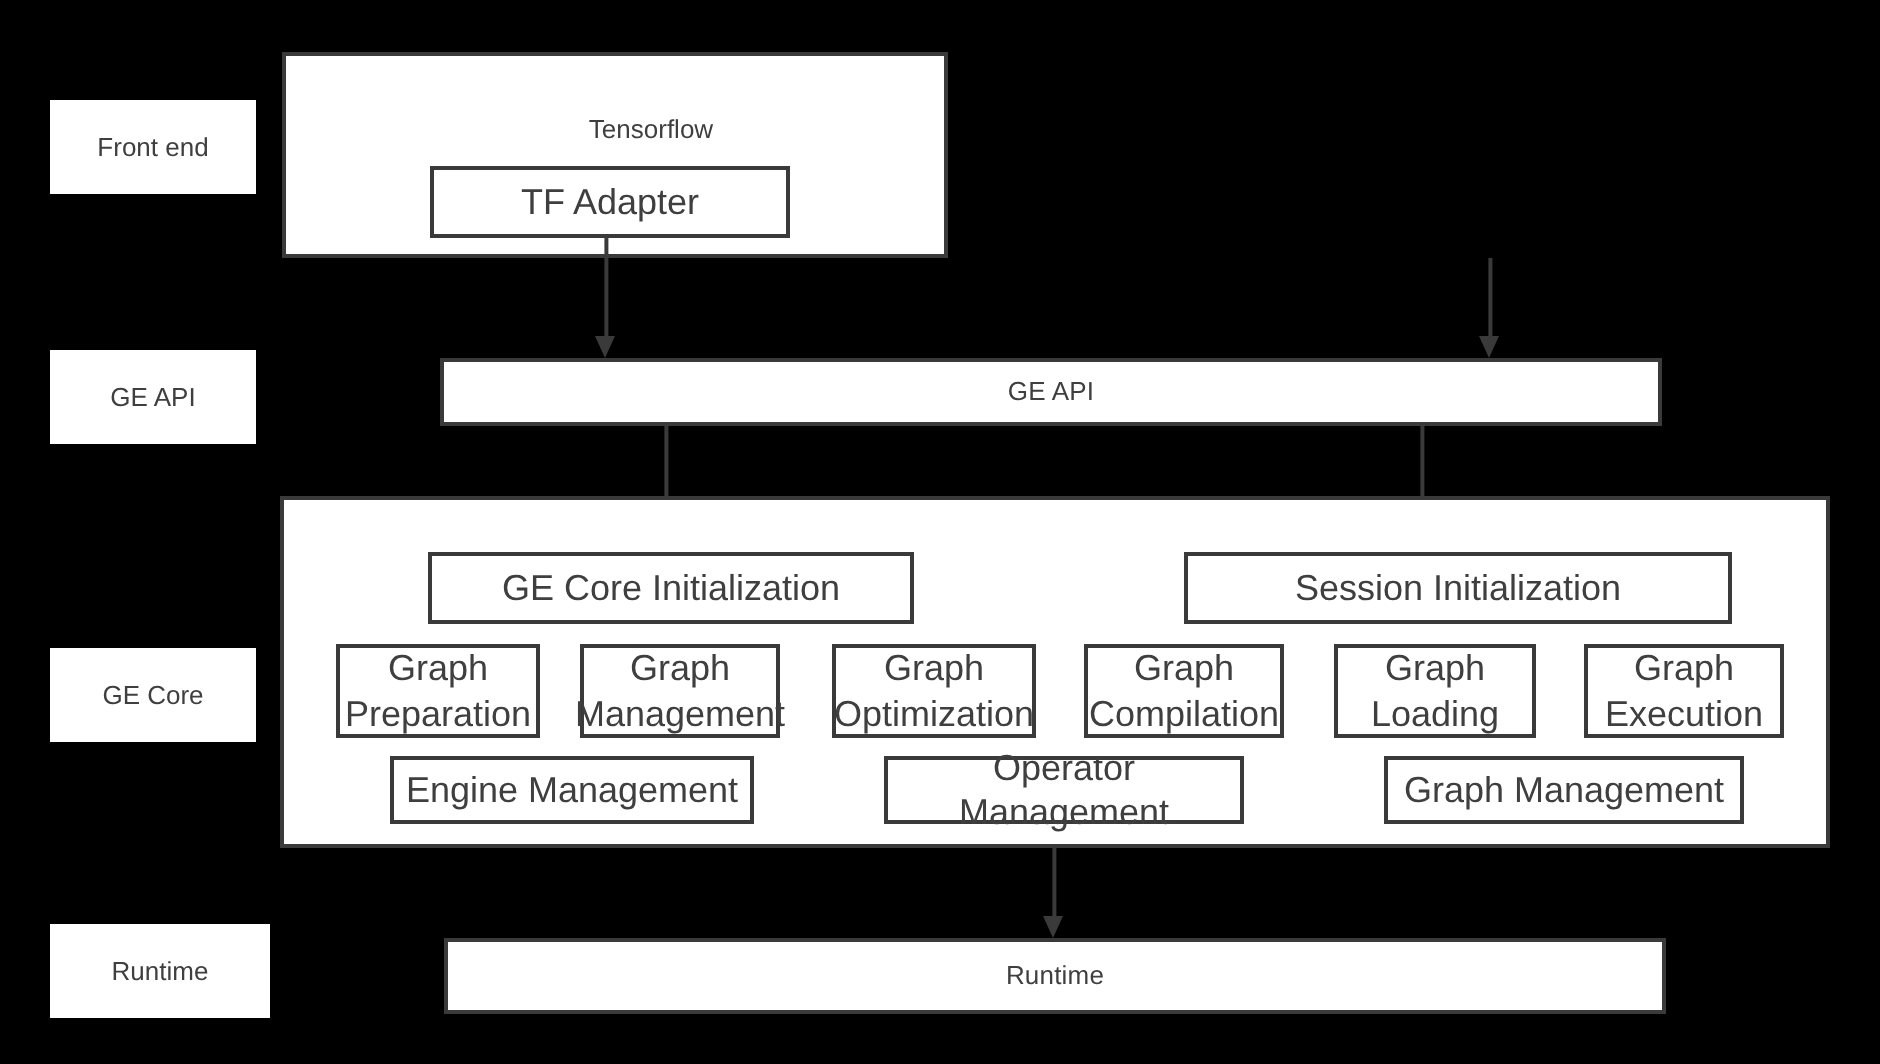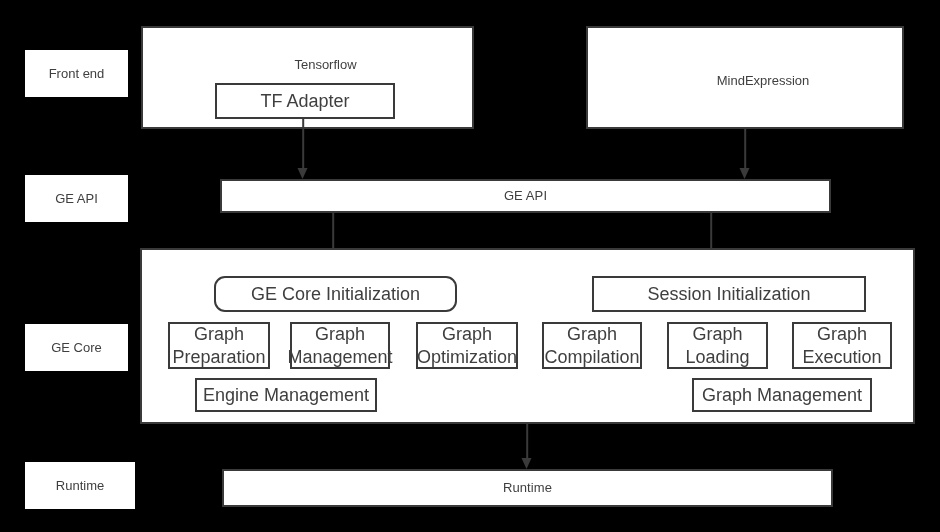--- a/index.html
+++ b/index.html
@@ -114,23 +114,20 @@
     <span>Runtime</span>
   </div>
 
   <div class="container-box" style="left:141px; top:26px; width:333px; height:103px;">
     <div class="container-title" style="top:29px;">Tensorflow</div>
     <div class="inner-box" style="left:72px; top:55px; width:180px; height:36px;">
       <span>TF Adapter</span>
     </div>
   </div>
 
-  <div class="container-box" style="left:586px; top:26px; width:318px; height:103px;">
-    <div class="container-title" style="top:45px;">MindExpression</div>
-  </div>
 
   <div class="arrow" style="left:303px; top:117px; height:62px;">
     <div class="shaft" style="height:51px;"></div>
     <div class="head" style="top:51px;"></div>
   </div>
 
   <div class="arrow" style="left:745px; top:129px; height:50px;">
     <div class="shaft" style="height:39px;"></div>
     <div class="head" style="top:39px;"></div>
   </div>
@@ -144,21 +141,21 @@
     <div class="head" style="top:50px;"></div>
   </div>
 
   <div class="arrow" style="left:711px; top:213px; height:61px;">
     <div class="shaft" style="height:50px;"></div>
     <div class="head" style="top:50px;"></div>
   </div>
 
   <div class="container-box" style="left:140px; top:248px; width:775px; height:176px;">
 
-    <div class="inner-box" style="left:72px; top:26px; width:243px; height:36px;border-radius:11px;">
+    <div class="inner-box" style="left:72px; top:26px; width:243px; height:36px;">
       <span>GE Core Initialization</span>
     </div>
 
     <div class="inner-box" style="left:450px; top:26px; width:274px; height:36px;">
       <span>Session Initialization</span>
     </div>
 
     <div class="inner-box" style="left:26px; top:72px; width:102px; height:47px; flex-direction:column;">
       <span>Graph</span>
       <span>Preparation</span>
@@ -186,20 +183,23 @@
 
     <div class="inner-box" style="left:650px; top:72px; width:100px; height:47px; flex-direction:column;">
       <span>Graph</span>
       <span>Execution</span>
     </div>
 
     <div class="inner-box" style="left:53px; top:128px; width:182px; height:34px;">
       <span>Engine Management</span>
     </div>
 
+    <div class="inner-box" style="left:300px; top:128px; width:180px; height:34px;">
+      <span>Operator Management</span>
+    </div>
 
     <div class="inner-box" style="left:550px; top:128px; width:180px; height:34px;">
       <span>Graph Management</span>
     </div>
   </div>
 
   <div class="arrow" style="left:527px; top:424px; height:45px;">
     <div class="shaft" style="height:34px;"></div>
     <div class="head" style="top:34px;"></div>
   </div>

